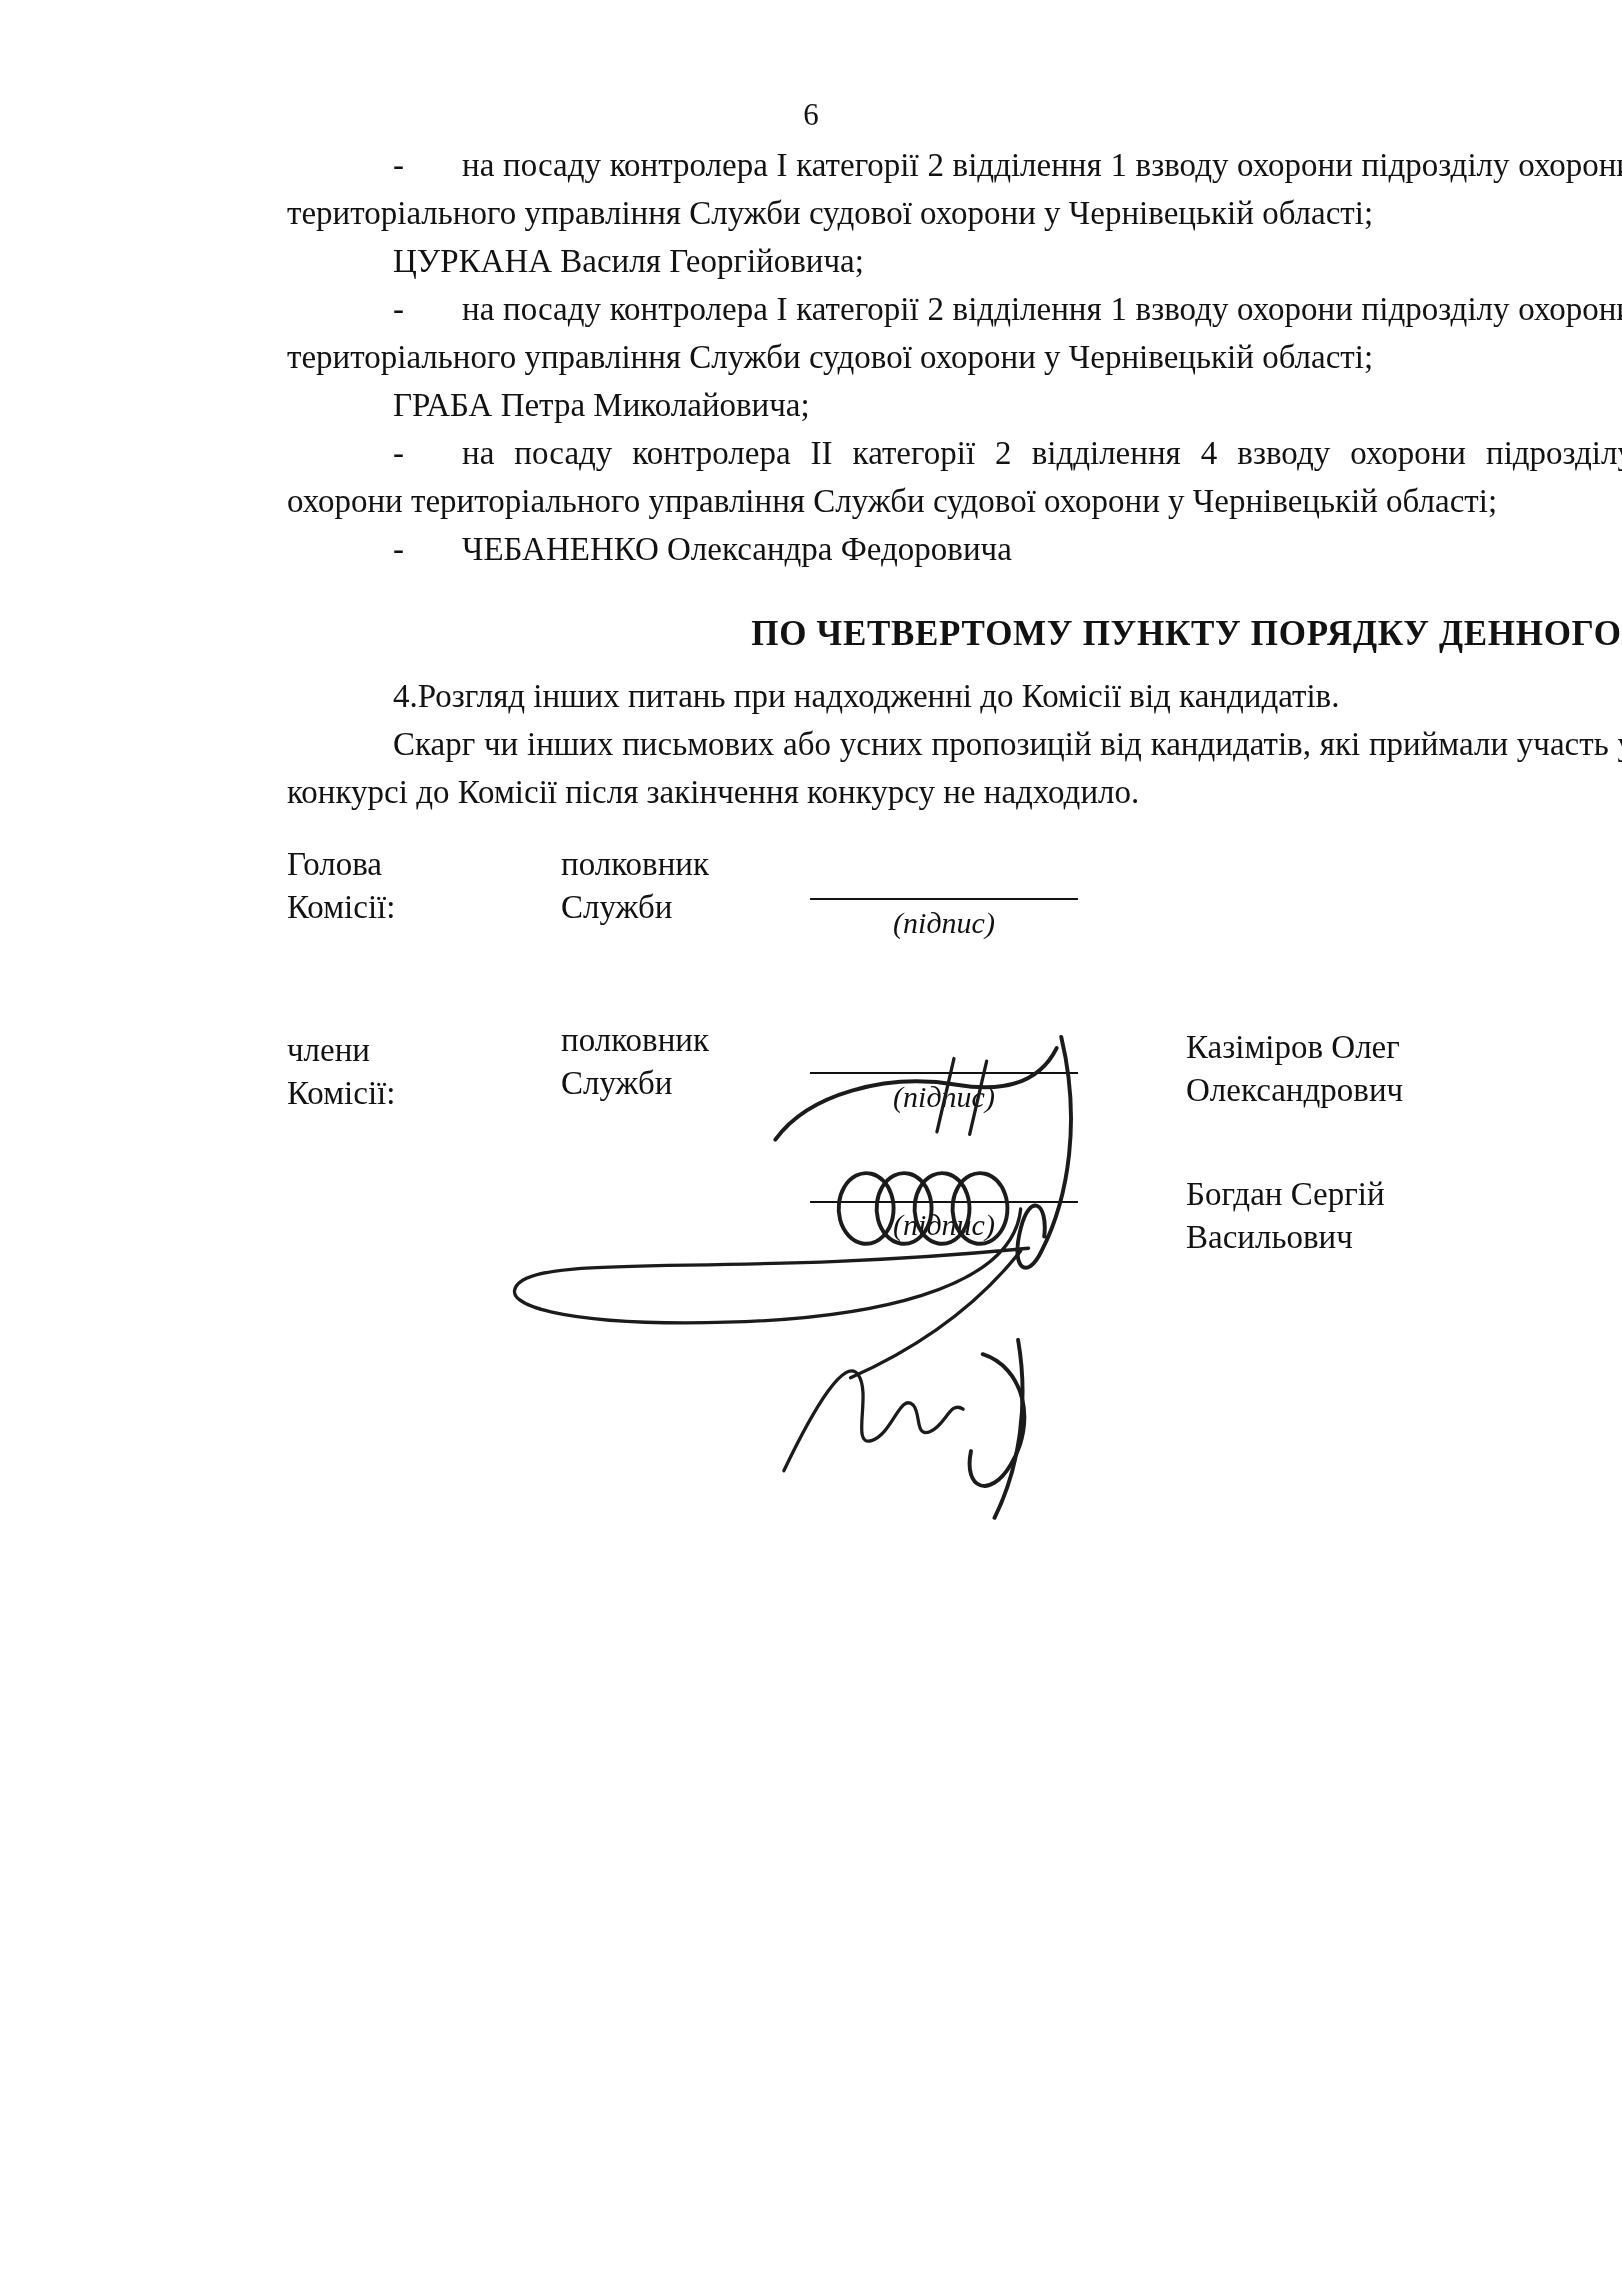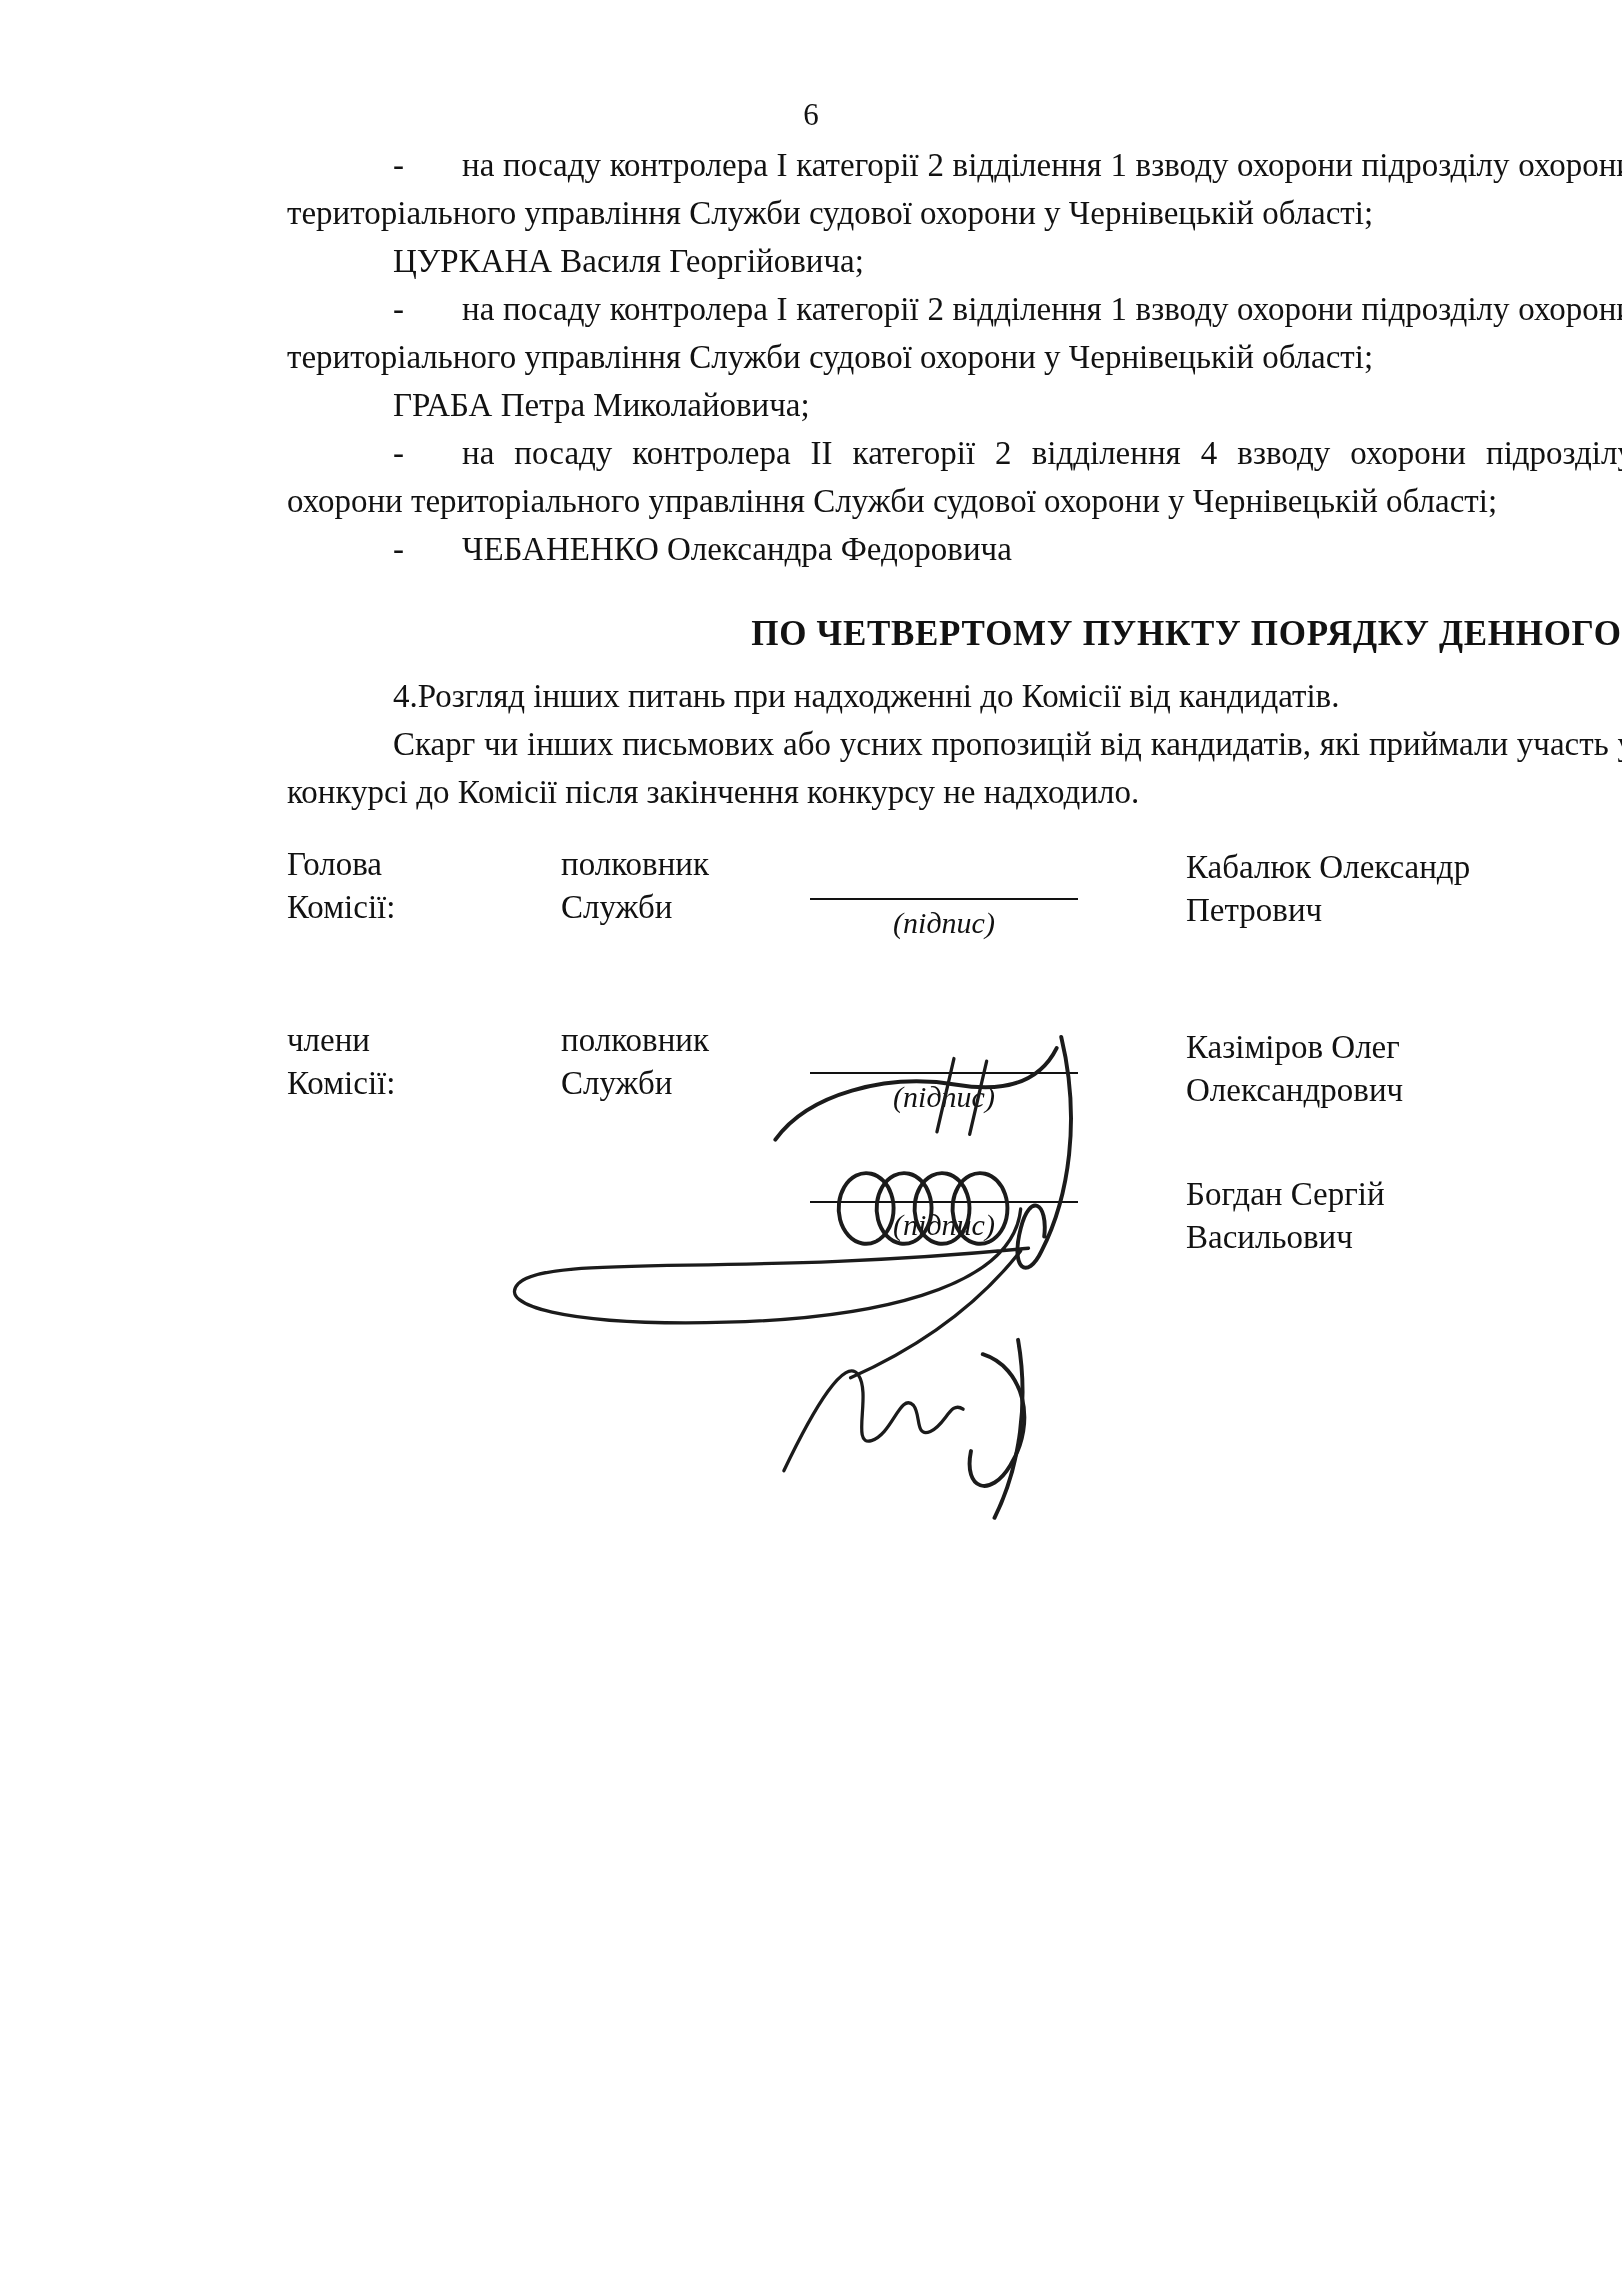--- a/index.html
+++ b/index.html
@@ -78,24 +78,22 @@
     <p class="body-par">Скарг чи інших письмових або усних пропозицій від кандидатів, які приймали участь у конкурсі до Комісії після закінчення конкурсу не надходило.</p>
 
     <div class="sig-block">
 
       <div class="abs col-role" style="top:5.2px">Голова
 Комісії:</div>
       <div class="abs col-rank" style="top:5.2px">полковник
 Служби</div>
       <div class="sig-line" style="top:60px"></div>
       <div class="sig-caption" style="top:68px">(підпис)</div>
-      <div class="abs col-name" style="top:7.9px">Кабалюк Олександр
-Петрович</div>
 
-      <div class="abs col-role" style="top:181px">члени
+      <div class="abs col-role" style="top:191px">члени
 Комісії:</div>
       <div class="abs col-rank" style="top:181px">полковник
 Служби</div>
       <div class="sig-line" style="top:234px"></div>
       <div class="sig-caption" style="top:242px">(підпис)</div>
       <div class="abs col-name" style="top:188px">Казіміров Олег
 Олександрович</div>
 
       <div class="sig-line" style="top:363px"></div>
       <div class="sig-caption" style="top:370px">(підпис)</div>

